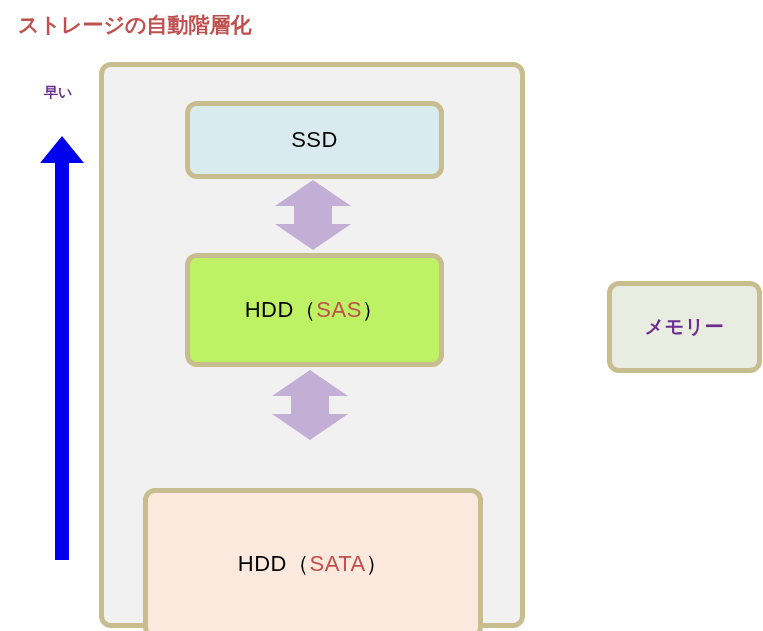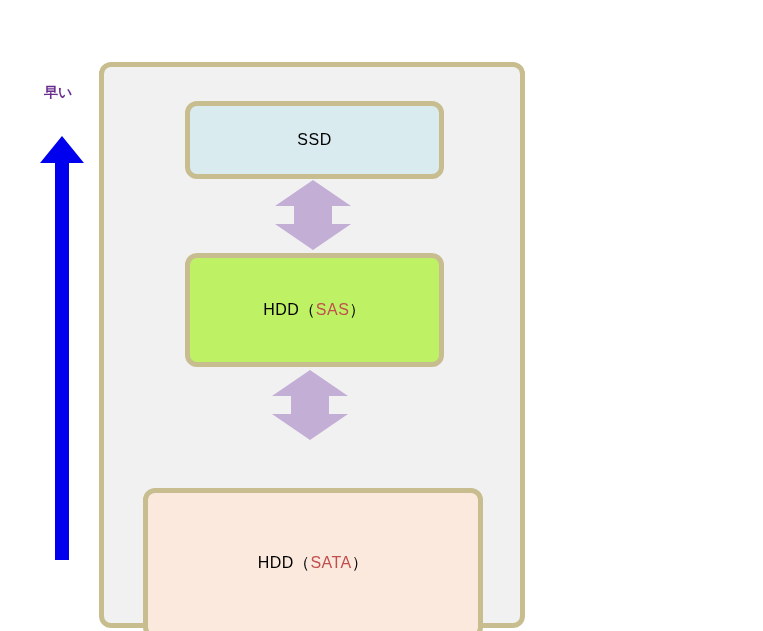--- a/index.html
+++ b/index.html
@@ -65,21 +65,21 @@
   .tier-box {
     position: absolute;
     box-sizing: border-box;
     border: 5px solid #c8bd8f;
     border-radius: 12px;
     display: flex;
     align-items: center;
     justify-content: center;
   }
   .tier-box .label {
-    font-size: 16px;
+    font-size: 22px;
     color: #000000;
     white-space: nowrap;
     letter-spacing: 0.5px;
   }
   .tier-box .label .accent {
     color: #c0504d;
   }
 
   .box-ssd {
     left: 185px;
@@ -130,20 +130,21 @@
     left: 272px;
     top: 370px;
     height: 70px;
   }
 </style>
 </head>
 <body>
 
 <div id="canvas">
 
+  <div class="title">ストレージの自動階層化</div>
 
   <div class="speed-label">早い</div>
 
   <svg class="speed-arrow" viewBox="0 0 50 424">
     <polygon points="25,0 47,27 32,27 32,424 18,424 18,27 3,27" fill="#0000ee"></polygon>
   </svg>
 
   <div class="tier-container"></div>
 
   <div class="tier-box box-ssd">
@@ -165,14 +166,17 @@
   <svg class="xfer-arrow arrow-bottom" viewBox="0 0 76 70">
     <polygon points="38,0 76,26 57,26 57,44 76,44 38,70 0,44 19,44 19,26 0,26" fill="#c3aed6"></polygon>
   </svg>
 
   <div class="tier-box box-sata">
     <div class="label">
       <span>HDD（</span><span class="accent">SATA</span><span>）</span>
     </div>
   </div>
 
+  <div class="tier-box box-memory">
+    <div class="label">メモリー</div>
+  </div>
 
 </div>
 
 </body></html>

